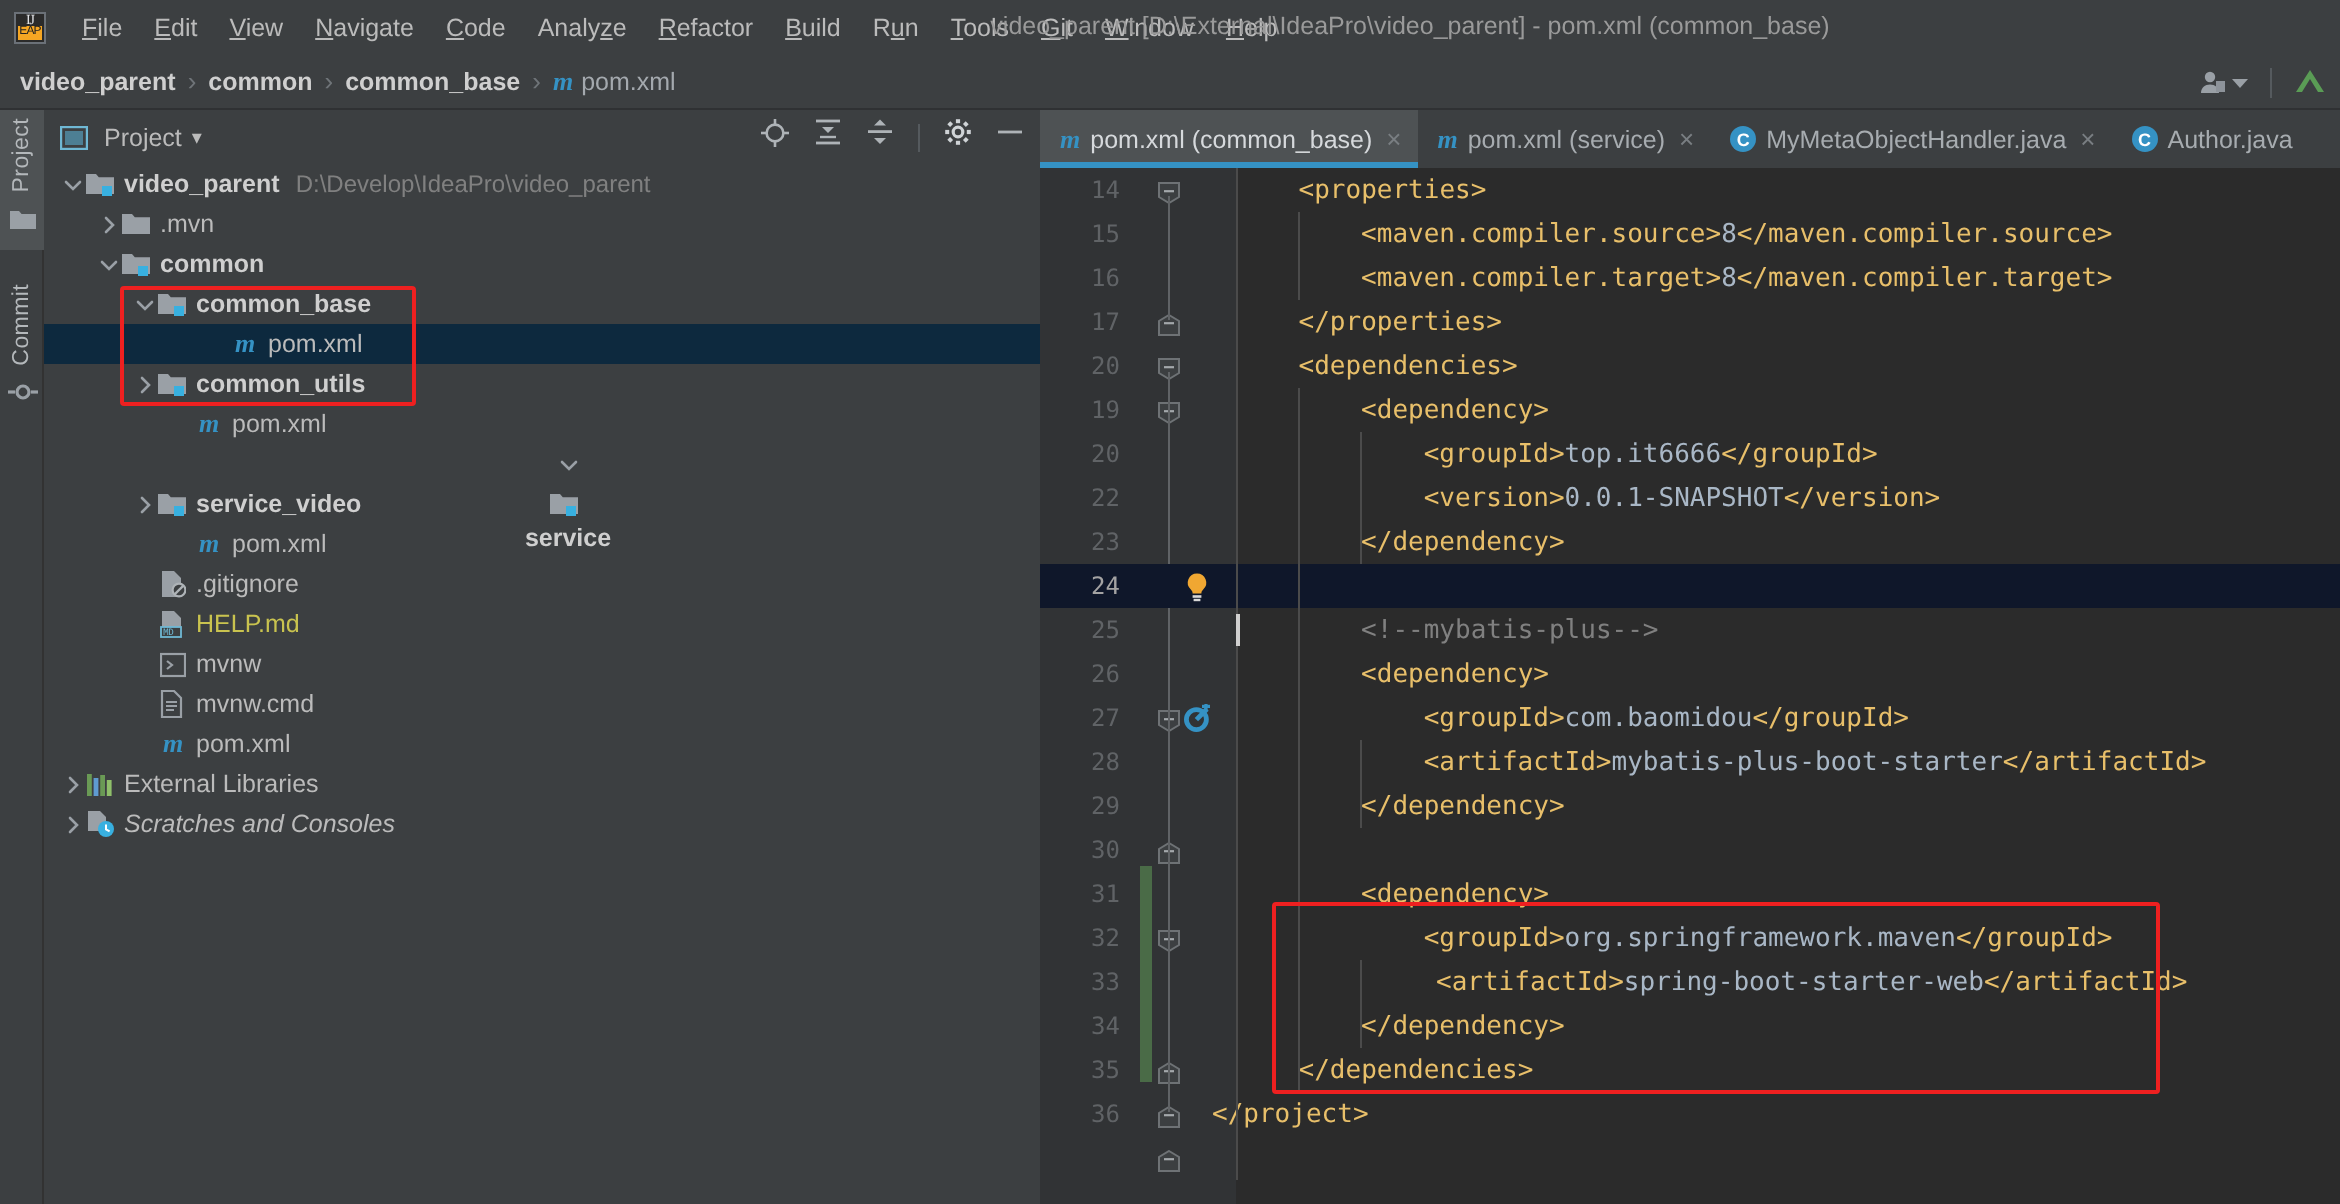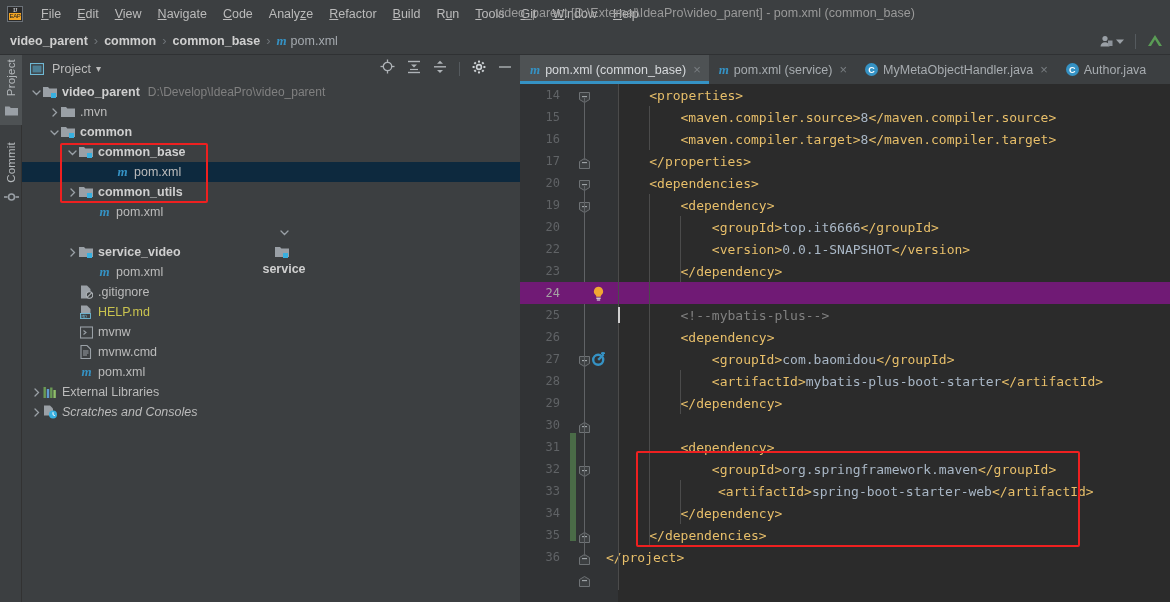--- a/index.html
+++ b/index.html
@@ -165,21 +165,21 @@
     position: absolute; left: 0; top: 0; width: 98px; height: 518px;
     background: #313335;
   }
   .code-lines {
     position: absolute; left: 0; top: 0; width: 650px; height: 518px;
   }
   .cline {
     position: relative; height: 22px; display: flex; align-items: center;
     font-family: "DejaVu Sans Mono", monospace; font-size: 13px;
   }
-  .cline.cur { background: #701a75; }
+  .cline.cur { background: #0f172a; }
   .lnum {
     position: absolute; left: 0; width: 40px; text-align: right;
     color: #606366; font-family: "DejaVu Sans Mono", monospace; font-size: 12px;
   }
   .cline.cur .lnum { color: #a4a3a3; }
   .ctext {
     position: absolute; left: 98px; white-space: pre;
     font-family: "DejaVu Sans Mono", monospace; font-size: 13px;
     color: #a9b7c6;
   }

